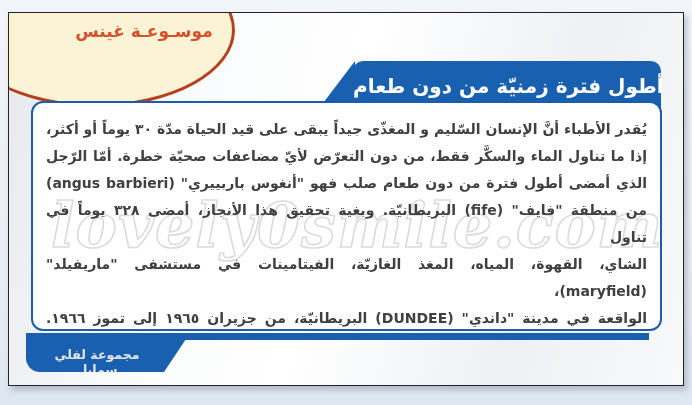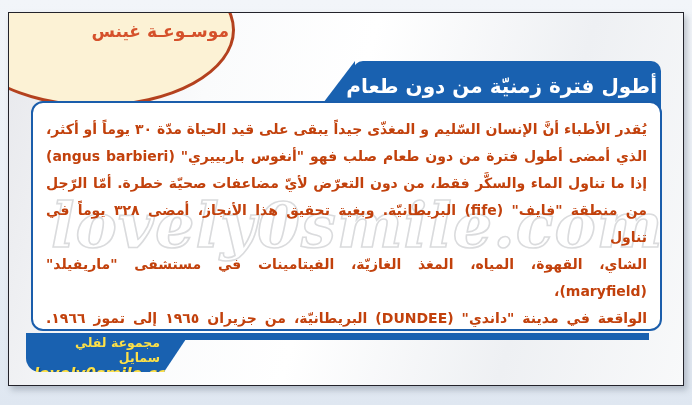--- a/index.html
+++ b/index.html
@@ -13,58 +13,58 @@
     border:1px solid #23232b;
     background:linear-gradient(105deg,#e7e8ec 0%,#fafbfc 28%,#ffffff 48%,#eef0f3 76%,#f8f9fa 100%);
     box-shadow:3px 4px 6px rgba(90,100,115,.35);
     overflow:hidden;
   }
   .badge{
     position:absolute;left:-52px;top:-60px;width:272px;height:148px;
     background:#fcf2d5;border:3px solid #b4411e;border-radius:50%;
   }
   .badge-label{
-    position:absolute;left:50px;top:8px;width:170px;
+    position:absolute;left:50px;top:8px;width:170px;text-align:center;
     color:#d5512b;font-weight:bold;font-size:17px;line-height:21px;direction:rtl;
   }
   .titlebar-tri{
     position:absolute;left:308px;top:48px;width:38px;height:50px;background:#1961b0;
     clip-path:polygon(100% 0,100% 100%,0 100%);
   }
   .titlebar{
     position:absolute;left:344px;top:48px;width:308px;height:50px;background:#1961b0;
-    border-radius:10px 10px 0 0;display:flex;align-items:center;justify-content:flex-end;
+    border-radius:10px 10px 0 0;display:flex;align-items:center;
     box-sizing:border-box;padding-right:4px;
   }
   .titlebar .t{
     color:#ffffff;font-weight:bold;font-size:20px;direction:rtl;white-space:nowrap;
   }
   .contentbox{
     position:absolute;left:22px;top:88px;width:631px;height:230px;box-sizing:border-box;
     background:#ffffff;border:2px solid #1a5dab;border-radius:12px;overflow:hidden;
   }
   .watermark{
     position:absolute;left:18px;top:86px;z-index:0;white-space:nowrap;
     font-family:"DejaVu Serif",serif;font-style:italic;font-weight:bold;font-size:62px;
     color:transparent;-webkit-text-stroke:1.6px #dadbdd;letter-spacing:1px;
     pointer-events:none;
   }
   .article{
     position:relative;z-index:1;direction:rtl;margin:13px 13px 0 13px;
-    color:#c2410c;font-weight:bold;font-size:14px;line-height:27px;
+    color:#404040;font-weight:bold;font-size:14px;line-height:27px;
   }
   .article .ln{text-align:justify;text-align-last:justify;text-justify:inter-word;}
   .ribbon-strip{
     position:absolute;left:22px;top:320px;width:618px;height:7px;background:#1961b0;
   }
   .ribbon-label{
     position:absolute;left:17px;top:320px;width:164px;height:39px;background:#1961b0;
     border-radius:0 0 0 14px;
     clip-path:polygon(0 0,100% 0,calc(100% - 26px) 100%,0 100%);
-    box-sizing:border-box;padding:2px 30px 0 8px;text-align:right;color:#fde047;
+    box-sizing:border-box;padding:14px 30px 0 8px;text-align:center;color:#e5e5e5;
   }
   .ribbon-label .ar{direction:rtl;font-size:12.5px;font-weight:bold;line-height:15px;}
   .ribbon-label .site{
     font-family:"DejaVu Sans",sans-serif;font-style:italic;font-weight:bold;font-size:15px;
     line-height:18px;text-shadow:1px 1px 1px rgba(0,0,0,.35);letter-spacing:.2px;
   }
 </style>
 </head>
 <body>
 
@@ -77,22 +77,22 @@
 
   <div class="titlebar-tri"></div>
   <div class="titlebar">
     <div class="t">أطول فترة زمنيّة من دون طعام</div>
   </div>
 
   <div class="contentbox">
     <div class="watermark">lovely0smile.com</div>
     <div class="article">
       <div class="ln">يُقدر الأطباء أنَّ الإنسان السّليم و المغذّى جيداً يبقى على قيد الحياة مدّة ٣٠ يوماً أو أكثر،</div>
+      <div class="ln">إذا ما تناول الماء والسكَّر فقط، من دون التعرّض لأيّ مضاعفات صحيّة خطرة. أمّا الرّجل</div>
       <div class="ln">الذي أمضى أطول فترة من دون طعام صلب فهو "أنغوس باربييري" (angus barbieri)</div>
-      <div class="ln">إذا ما تناول الماء والسكَّر فقط، من دون التعرّض لأيّ مضاعفات صحيّة خطرة. أمّا الرّجل</div>
       <div class="ln">من منطقة "فايف" (fife) البريطانيّة. وبغية تحقيق هذا الأنجاز، أمضى ٣٢٨ يوماً في تناول</div>
       <div class="ln">الشاي، القهوة، المياه، المغذ الغازيّة، الفيتامينات في مستشفى "ماريفيلد" (maryfield)،</div>
       <div class="ln">الواقعة في مدينة "داندي" (DUNDEE) البريطانيّة، من جزيران ١٩٦٥ إلى تموز ١٩٦٦.</div>
 
     </div>
   </div>
 
   <div class="ribbon-strip"></div>
   <div class="ribbon-label">
     <div class="ar">مجموعة لفلي سمايل</div>

